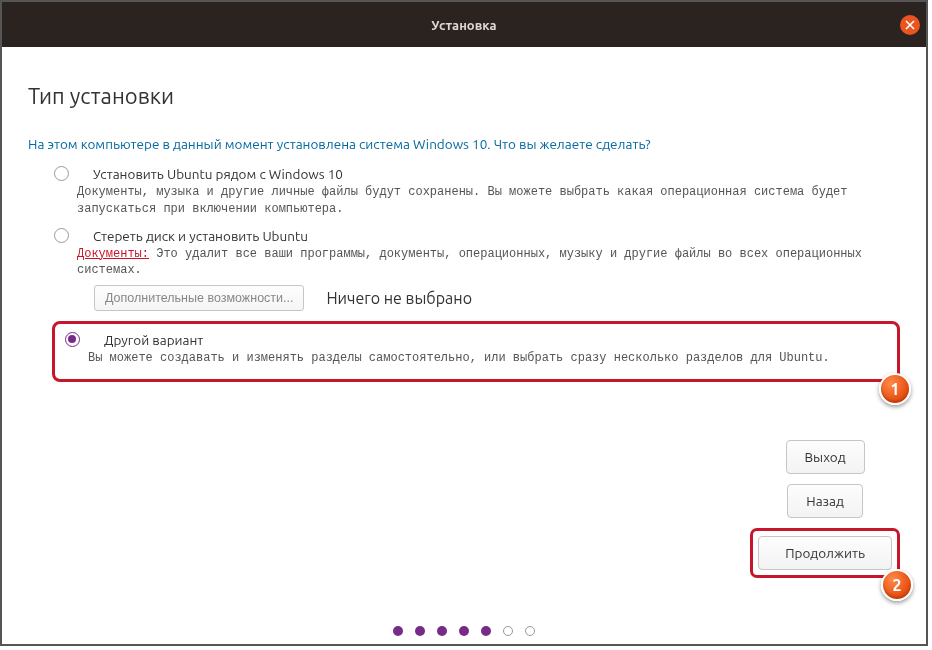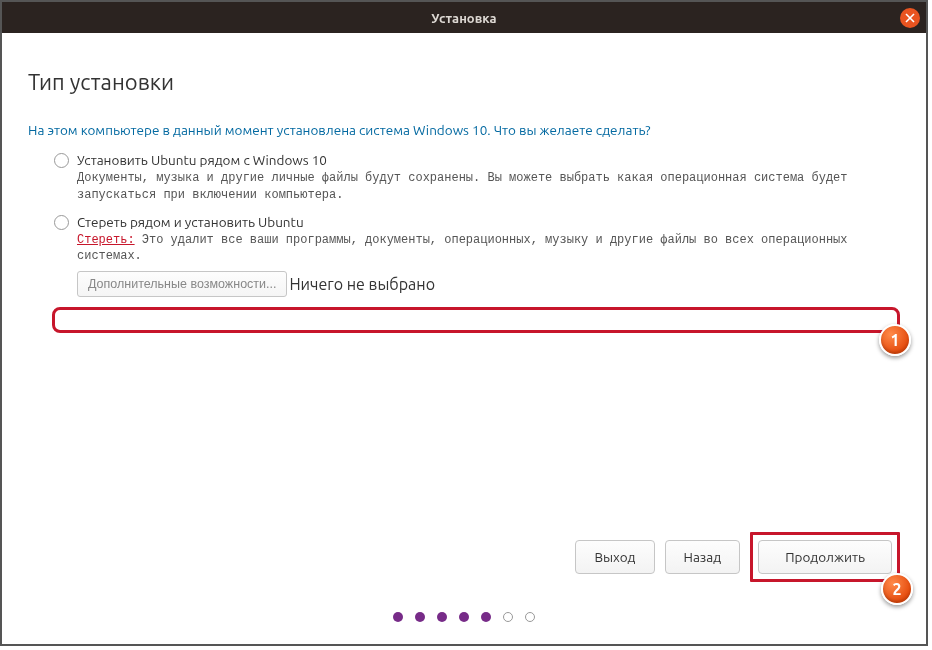--- a/index.html
+++ b/index.html
@@ -13,21 +13,21 @@
   }
   .outer {
     border: 2px solid #555;
     width: 928px;
     height: 646px;
     position: relative;
     background: #fff;
   }
   .titlebar {
     background: #2b2320;
-    height: 31px;
+    height: 45px;
     display: flex;
     align-items: center;
     position: relative;
     color: #ddd8d3;
     font-weight: 600;
     font-size: 13px;
   }
   .titlebar .title { flex: 1; text-align: center; }
   .close-btn {
     position: absolute;
@@ -58,22 +58,22 @@
     font-size: 13.5px;
     color: #0369a1;
     margin-bottom: 14px;
   }
   .options { margin-left: 26px; }
   .option {
     margin-bottom: 10px;
   }
   .radio-row {
     display: flex;
-    align-items: flex-end;
-    gap: 8px;
+    align-items: flex-start;
+    gap: 24px;
     margin-bottom: 2px;
   }
   .radio {
     width: 15px; height: 15px;
     border: 1.5px solid #999;
     border-radius: 50%;
     background: #fff;
     position: relative;
     flex-shrink: 0;
     cursor: pointer;
@@ -99,25 +99,25 @@
     color: #555;
     margin-left: 23px;
     line-height: 1.4;
     font-family: Liberation Mono, monospace;
   }
   .option-desc .warn {
     color: #c7162b;
     text-decoration: underline;
   }
   .adv-row {
-    margin-left: 23px;
+    margin-left: 40px;
     margin-top: 6px;
     display: flex;
     align-items: center;
-    gap: 2px;
+    gap: 22px;
   }
   .adv-btn {
     border: 1px solid #c6c6c6;
     background: linear-gradient(#fdfdfd, #f5f5f5);
     border-radius: 3px;
     padding: 5px 10px;
     font-size: 12.5px;
     color: #888;
     cursor: pointer;
   }
@@ -143,38 +143,39 @@
     color: #fff;
     font-weight: bold;
     font-size: 16px;
     display: flex;
     align-items: center; justify-content: center;
   }
   .callout-1 { right: -14px; bottom: -26px; }
   .btn-row {
     position: absolute;
     right: 26px;
-    bottom: 62px;
+    bottom: 80px;
     display: flex;
     align-items: center;
     gap: 10px;
+    flex-direction: column;
   }
   .btn {
     border: 1px solid #c6c6c6;
     background: linear-gradient(#fdfdfd, #f3f3f3);
     border-radius: 4px;
     padding: 8px 18px;
     font-size: 13.5px;
     color: #333;
     cursor: pointer;
     font-family: inherit;
   }
   .continue-wrap {
     border: 3px solid #c7162b;
-    border-radius: 1px;
+    border-radius: 7px;
     padding: 5px;
     position: relative;
   }
   .continue-wrap .btn { padding: 8px 26px; }
   .callout-2 { right: -16px; bottom: -26px; }
   .dots {
     position: absolute;
     bottom: 22px;
     left: 50%;
     transform: translateX(-50%);
@@ -216,32 +217,39 @@
         <div class="radio-row">
           <div class="radio"></div>
           <span class="option-label">Установить Ubuntu рядом с Windows 10</span>
         </div>
         <div class="option-desc">Документы, музыка и другие личные файлы будут сохранены. Вы можете выбрать какая операционная система будет запускаться при включении компьютера.</div>
       </div>
 
       <div class="option">
         <div class="radio-row">
           <div class="radio"></div>
-          <span class="option-label">Стереть рядом и установить Ubuntu</span>
+          <span class="option-label">Стереть диск и установить Ubuntu</span>
         </div>
         <div class="option-desc">
-          <span class="warn">Стереть:</span><span> Это удалит все ваши программы, документы, операционных, музыку и другие файлы во всех операционных системах.</span>
+          <span class="warn">Документы:</span><span> Это удалит все ваши программы, документы, операционных, музыку и другие файлы во всех операционных системах.</span>
         </div>
         <div class="adv-row">
           <button class="adv-btn">Дополнительные возможности...</button>
           <span class="adv-status">Ничего не выбрано</span>
         </div>
       </div>
 
       <div class="highlight-box">
+        <div class="option" style="margin-bottom:0">
+          <div class="radio-row">
+            <div class="radio checked"></div>
+            <span class="option-label">Другой вариант</span>
+          </div>
+          <div class="option-desc">Вы можете создавать и изменять разделы самостоятельно, или выбрать сразу несколько разделов для Ubuntu.</div>
+        </div>
         <div class="callout callout-1">1</div>
       </div>
 
     </div>
 
     <div class="btn-row">
       <button class="btn">Выход</button>
       <button class="btn">Назад</button>
       <div class="continue-wrap">
         <button class="btn">Продолжить</button>

